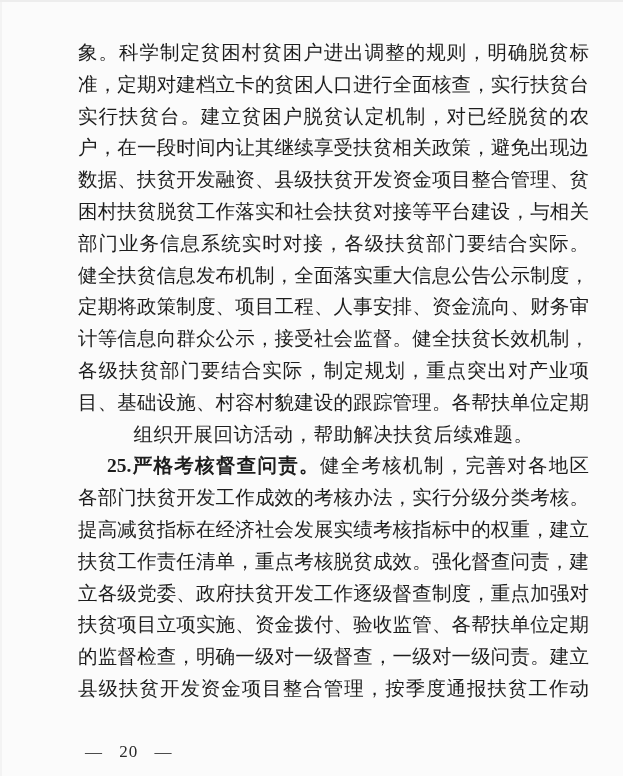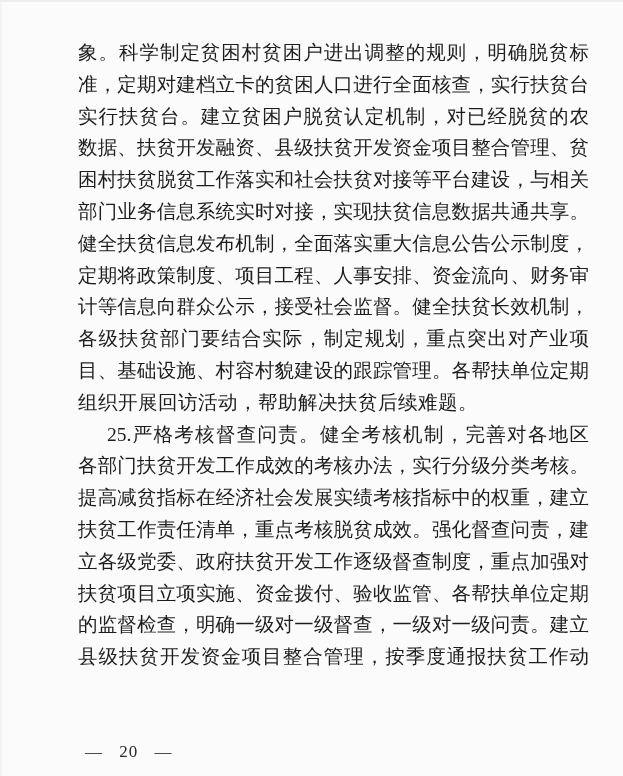--- a/index.html
+++ b/index.html
@@ -28,32 +28,33 @@
     width: 511px;
     color: #1d1d1d;
   }
   .line {
     font-size: 19.5px;
     line-height: 31.8px;
     height: 31.8px;
     letter-spacing: 0.5px;
     white-space: nowrap;
     overflow: visible;
+    text-align: center;
   }
   .just {
     white-space: normal;
     text-align: justify;
     text-align-last: justify;
     letter-spacing: 0;
   }
   .indent {
     text-indent: 29px;
   }
   .bold {
-    font-weight: normal;
+    font-weight: bold;
   }
   .footer {
     position: absolute;
     left: 85px;
     top: 742px;
     font-size: 17px;
     color: #2a2a2a;
     letter-spacing: 1px;
     word-spacing: 11px;
     white-space: nowrap;
@@ -61,23 +62,24 @@
 </style>
 </head>
 <body>
 
 <div class="page">
   <div class="body-text">
 
     <div class="line just">象。科学制定贫困村贫困户进出调整的规则，明确脱贫标</div>
     <div class="line just">准，定期对建档立卡的贫困人口进行全面核查，实行扶贫台</div>
     <div class="line just">实行扶贫台。建立贫困户脱贫认定机制，对已经脱贫的农</div>
+    <div class="line just">户，在一段时间内让其继续享受扶贫相关政策，避免出现边</div>
     <div class="line just">数据、扶贫开发融资、县级扶贫开发资金项目整合管理、贫</div>
     <div class="line just">困村扶贫脱贫工作落实和社会扶贫对接等平台建设，与相关</div>
-    <div class="line just">部门业务信息系统实时对接，实现扶贫信息数据共通共享。</div>
+    <div class="line just">部门业务信息系统实时对接，各级扶贫部门要结合实际。</div>
     <div class="line just">健全扶贫信息发布机制，全面落实重大信息公告公示制度，</div>
     <div class="line just">定期将政策制度、项目工程、人事安排、资金流向、财务审</div>
     <div class="line just">计等信息向群众公示，接受社会监督。健全扶贫长效机制，</div>
     <div class="line just">各级扶贫部门要结合实际，制定规划，重点突出对产业项</div>
     <div class="line just">目、基础设施、村容村貌建设的跟踪管理。各帮扶单位定期</div>
 
     <div class="line">组织开展回访活动，帮助解决扶贫后续难题。</div>
 
     <div class="line just indent">
       <span class="bold">25.严格考核督查问责。</span><span>健全考核机制，完善对各地区</span>

